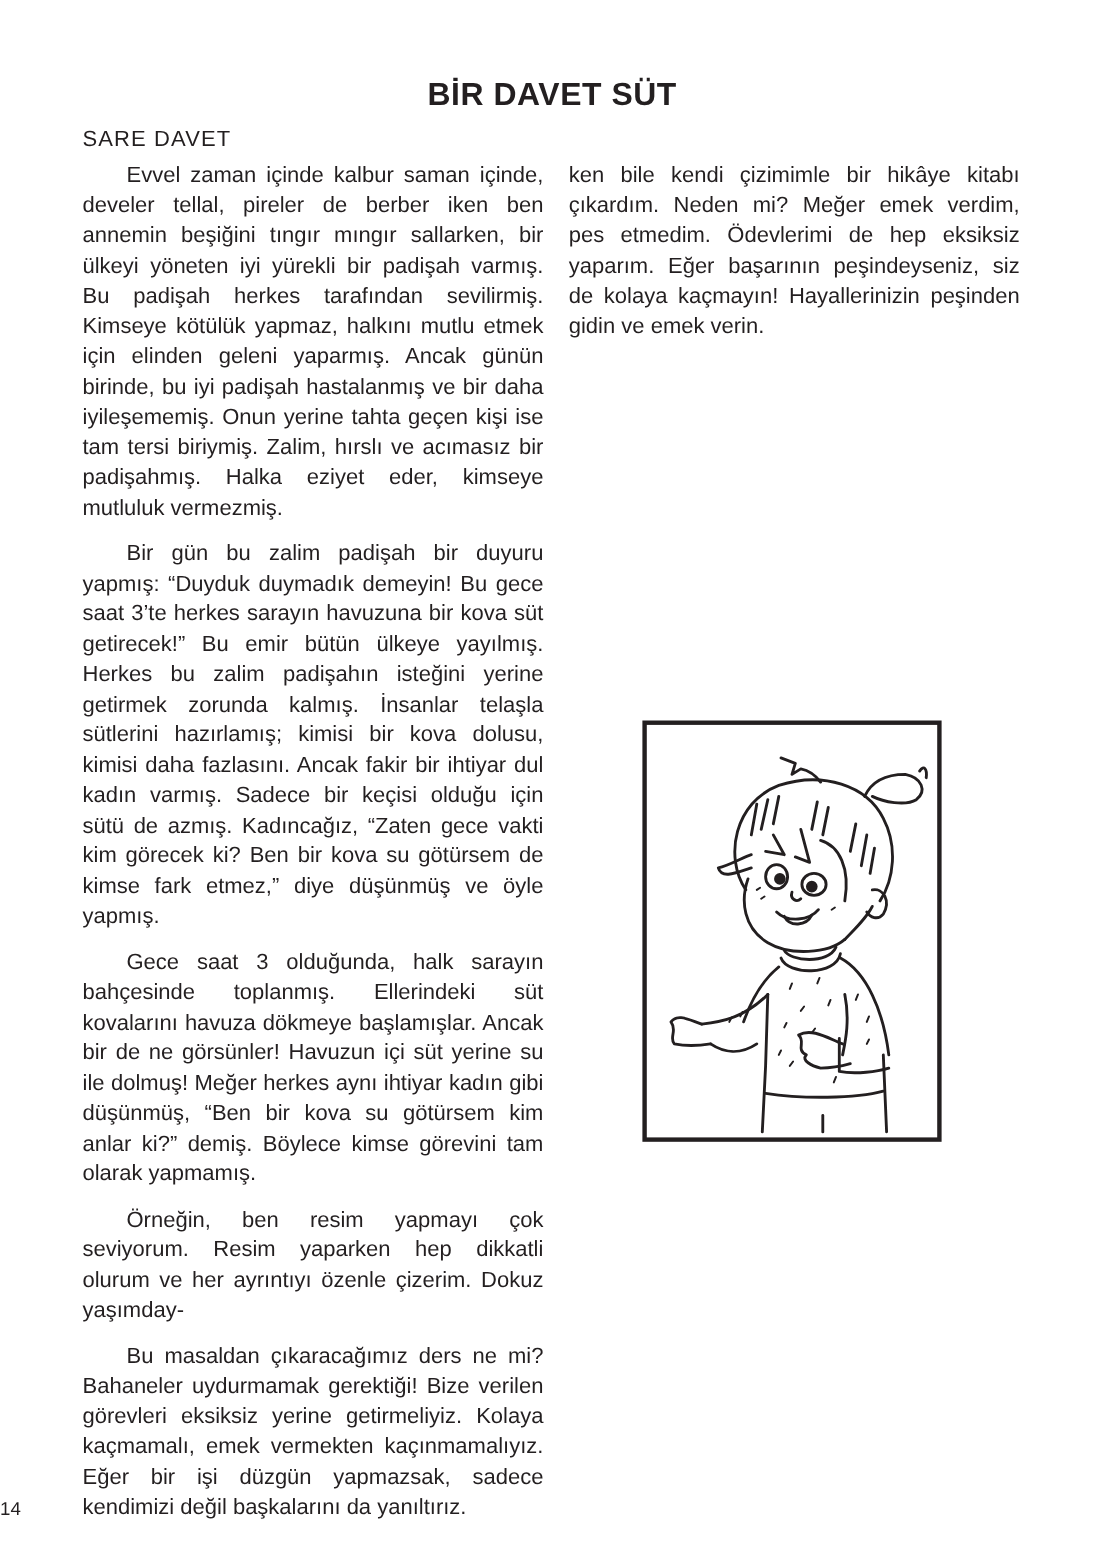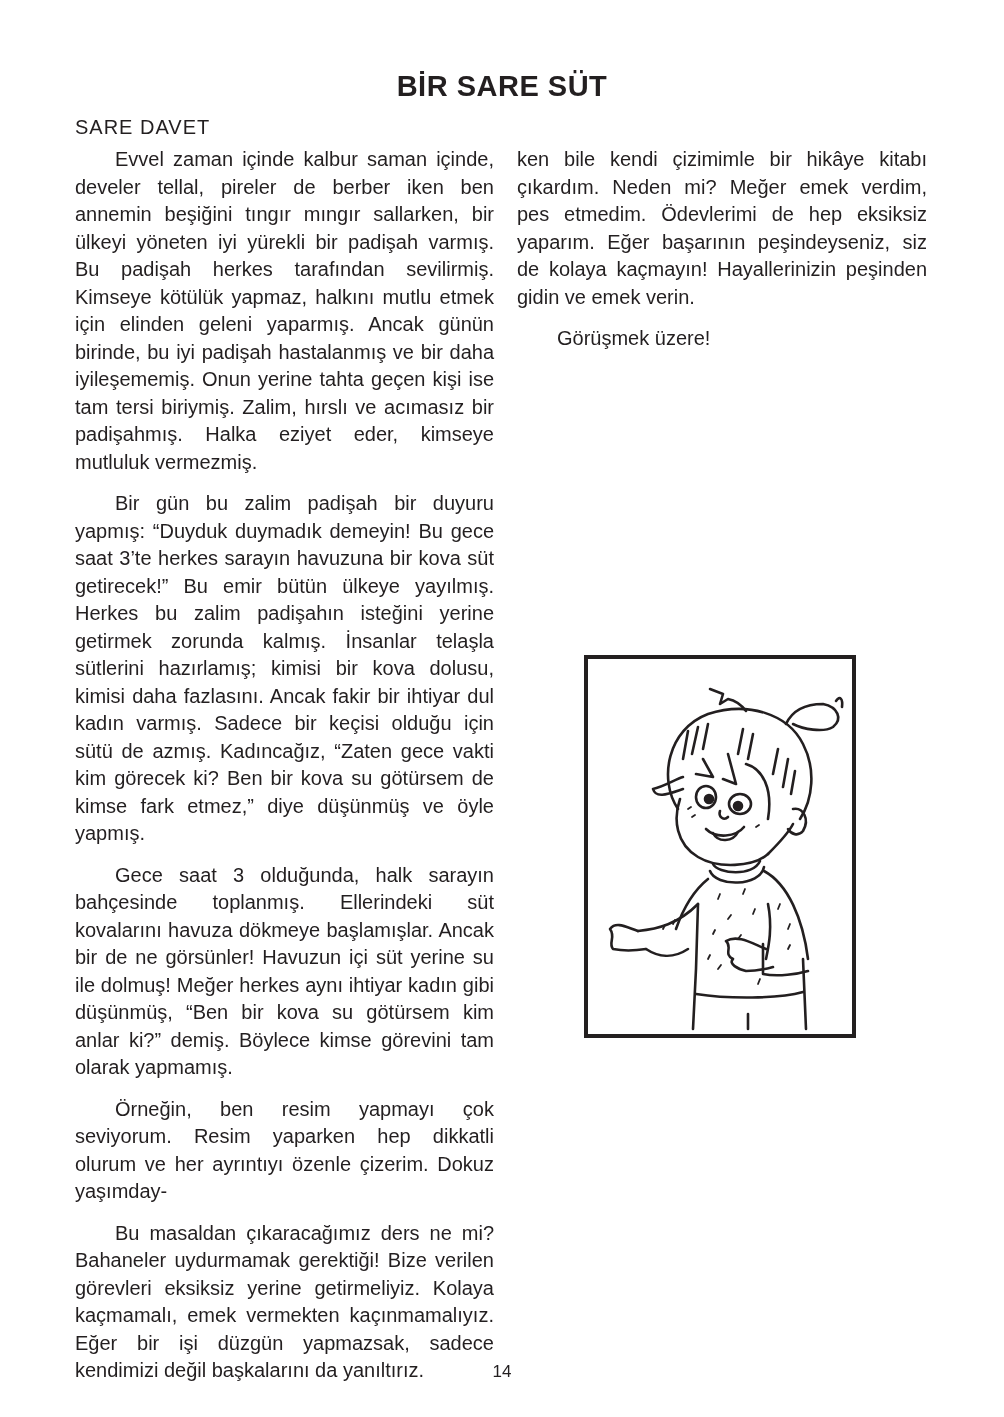--- a/index.html
+++ b/index.html
@@ -11,39 +11,38 @@
   .col { position: absolute; font-size: 20px; line-height: 27.5px; }
   .col-left { top: 146px; left: 75px; width: 419px; }
   .col-right { top: 146px; left: 517px; width: 410px; }
   .col p { margin: 0 0 14px 0; text-align: justify; }
   .col p.indent { text-indent: 40px; }
   .col p.continue { text-indent: 0; }
   .col p.closing { text-indent: 40px; margin-top: 12px; }
   .illustration { position: absolute; top: 655px; left: 584px; width: 272px; height: 383px;
                   border: 4px solid #231f20; box-sizing: border-box; background: #fff; }
   .illustration svg { width: 100%; height: 100%; display: block; }
-  .page-number { position: absolute; top: 1362px; left: 0; width: 1004px; text-align: center; font-size: 17px; }
+  .page-number { position: absolute; top: 1362px; left: 0; width: 1004px; text-align: left; font-size: 17px; }
 </style>
 </head>
 <body>
 
-<h1 class="title">BİR SARE SÜT</h1>
+<h1 class="title">BİR DAVET SÜT</h1>
 <div class="author">SARE DAVET</div>
 
 <div class="col col-left">
   <p class="indent">Evvel zaman içinde kalbur saman içinde, develer tellal, pireler de berber iken ben annemin beşiğini tıngır mıngır sallarken, bir ülkeyi yöneten iyi yürekli bir padişah varmış. Bu padişah herkes tarafından sevilirmiş. Kimseye kötülük yapmaz, halkını mutlu etmek için elinden geleni yaparmış. Ancak günün birinde, bu iyi padişah hastalanmış ve bir daha iyileşememiş. Onun yerine tahta geçen kişi ise tam tersi biriymiş. Zalim, hırslı ve acımasız bir padişahmış. Halka eziyet eder, kimseye mutluluk vermezmiş.</p>
   <p class="indent">Bir gün bu zalim padişah bir duyuru yapmış: “Duyduk duymadık demeyin! Bu gece saat 3’te herkes sarayın havuzuna bir kova süt getirecek!” Bu emir bütün ülkeye yayılmış. Herkes bu zalim padişahın isteğini yerine getirmek zorunda kalmış. İnsanlar telaşla sütlerini hazırlamış; kimisi bir kova dolusu, kimisi daha fazlasını. Ancak fakir bir ihtiyar dul kadın varmış. Sadece bir keçisi olduğu için sütü de azmış. Kadıncağız, “Zaten gece vakti kim görecek ki? Ben bir kova su götürsem de kimse fark etmez,” diye düşünmüş ve öyle yapmış.</p>
   <p class="indent">Gece saat 3 olduğunda, halk sarayın bahçesinde toplanmış. Ellerindeki süt kovalarını havuza dökmeye başlamışlar. Ancak bir de ne görsünler! Havuzun içi süt yerine su ile dolmuş! Meğer herkes aynı ihtiyar kadın gibi düşünmüş, “Ben bir kova su götürsem kim anlar ki?” demiş. Böylece kimse görevini tam olarak yapmamış.</p>
   <p class="indent" style="text-align-last: justify;">Örneğin, ben resim yapmayı çok seviyorum. Resim yaparken hep dikkatli olurum ve her ayrıntıyı özenle çizerim. Dokuz yaşımday-</p>
   <p class="indent">Bu masaldan çıkaracağımız ders ne mi? Bahaneler uydurmamak gerektiği! Bize verilen görevleri eksiksiz yerine getirmeliyiz. Kolaya kaçmamalı, emek vermekten kaçınmamalıyız. Eğer bir işi düzgün yapmazsak, sadece kendimizi değil başkalarını da yanıltırız.</p>
 </div>
 
 <div class="col col-right">
   <p class="continue">ken bile kendi çizimimle bir hikâye kitabı çıkardım. Neden mi? Meğer emek verdim, pes etmedim. Ödevlerimi de hep eksiksiz yaparım. Eğer başarının peşindeyseniz, siz de kolaya kaçmayın! Hayallerinizin peşinden gidin ve emek verin.</p>
-  <p class="closing">Görüşmek üzere!</p>
 </div>
 
 <div class="illustration">
   <svg viewBox="0 0 264 375" fill="none" stroke="#231f20" stroke-width="2.6" stroke-linecap="round" stroke-linejoin="round">
 
     <path d="M90 150 C70 120 80 70 120 55 C160 42 200 55 215 85 C228 110 225 140 212 160"></path>
     <path d="M122 30 L135 35 L132 45 L140 40 C150 42 155 48 158 52"></path>
 
     <path d="M198 65 C205 50 220 45 235 45 C250 48 255 60 245 68 C235 74 215 70 205 65"></path>
     <path d="M248 42 C252 36 255 40 254 48"></path>

